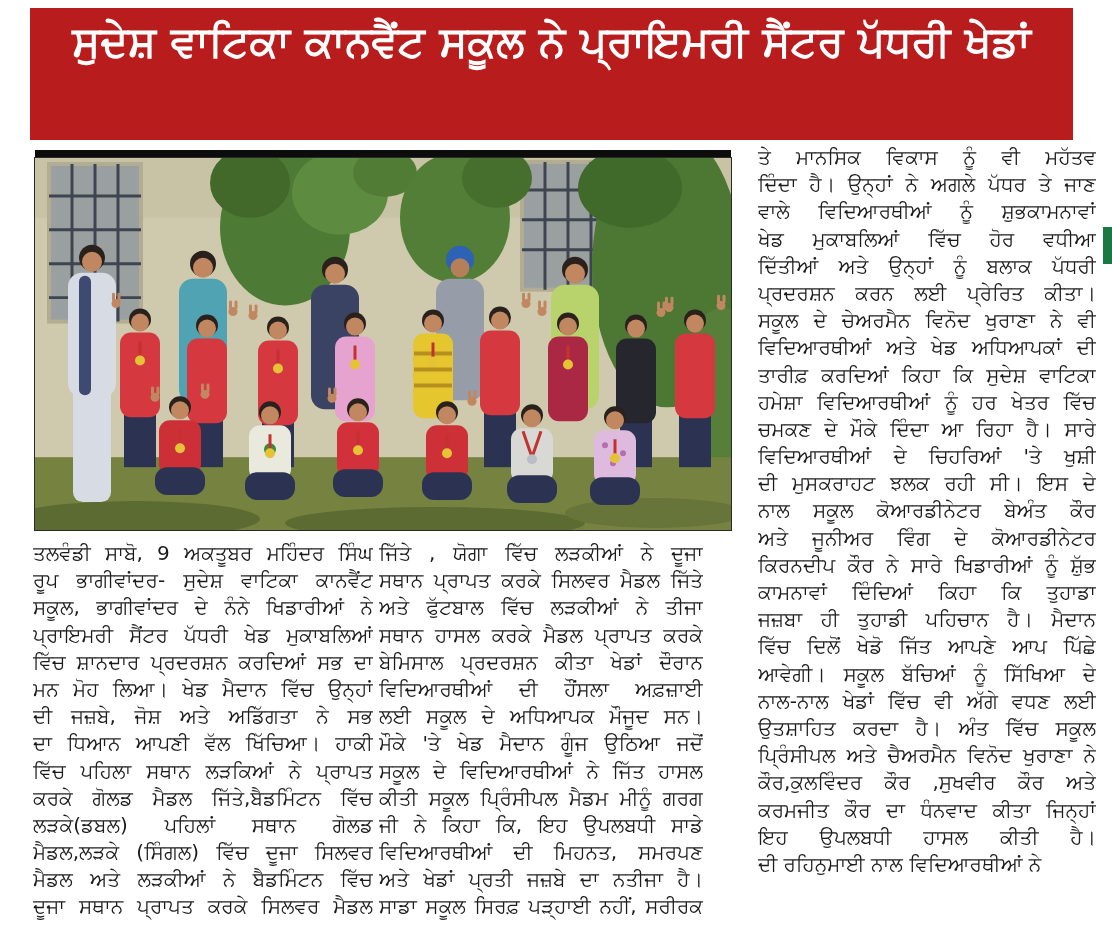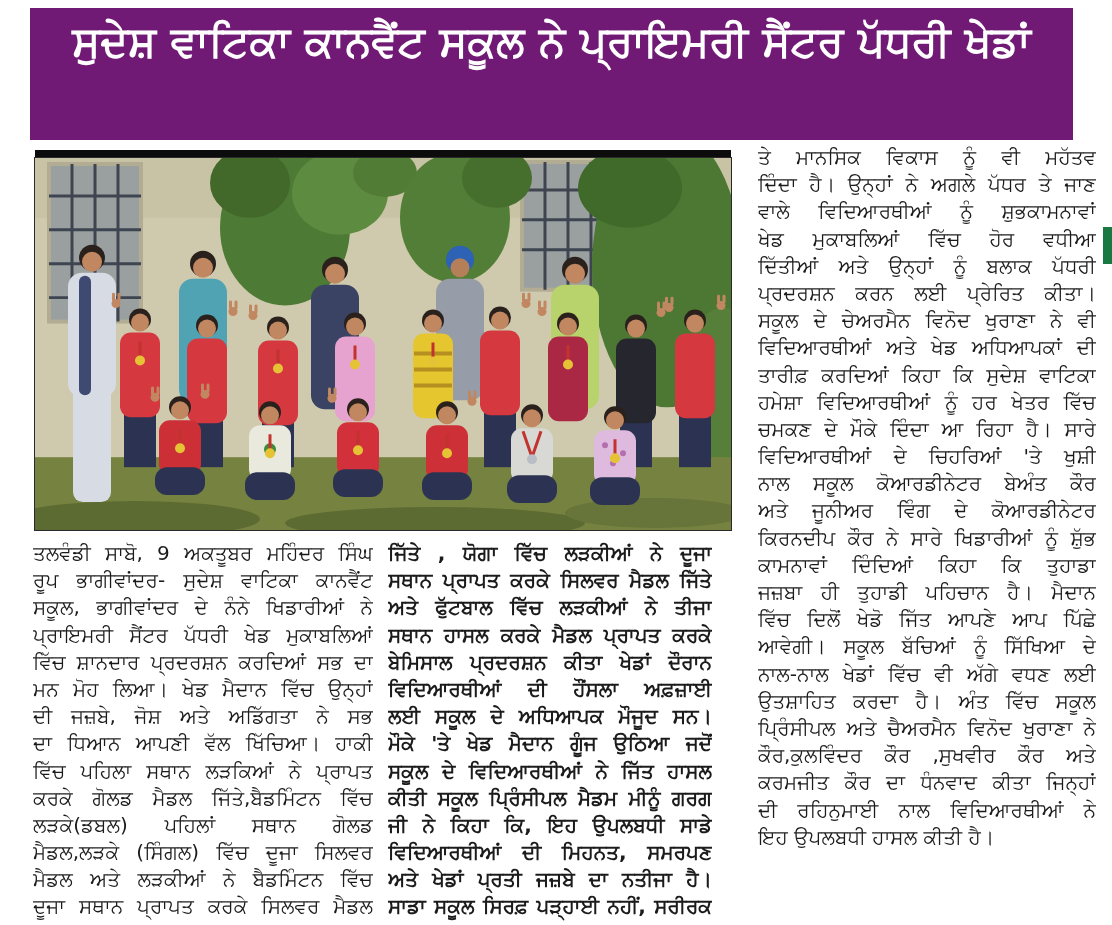--- a/index.html
+++ b/index.html
@@ -27,33 +27,33 @@
   }
   .photo svg{display:block;width:100%;height:100%;}
   .col{
     position:absolute;font-size:20px;overflow:hidden;
   }
   .tline{
     height:27.2px;line-height:27.2px;white-space:nowrap;overflow:hidden;
     text-align:justify;text-align-last:justify;
   }
   .col1{left:33px;top:540px;width:340px;height:383px;}
-  .col2{left:388px;top:540px;width:324px;height:383px;font-weight:bold;}
+  .col2{left:379px;top:540px;width:324px;height:383px;}
   .col3{left:758px;top:144px;width:338px;height:766px;}
   .col3 .tline:last-child{text-align-last:left;}
   .edge-sliver{
     position:absolute;right:0;top:227px;width:9px;height:37px;background:#1a7942;
   }
 </style>
 </head>
 <body>
 
 <div>
 
-  <div class="banner" style="background: #701a75; color: rgb(255, 255, 255);">
+  <div class="banner" style="background: #b91c1c; color: rgb(255, 255, 255);">
     <div class="banner-line first">ਸੁਦੇਸ਼ ਵਾਟਿਕਾ ਕਾਨਵੈਂਟ ਸਕੂਲ ਨੇ ਪ੍ਰਾਇਮਰੀ ਸੈਂਟਰ ਪੱਧਰੀ ਖੇਡਾਂ</div>
   </div>
 
   <div class="photo-rule"></div>
 
   <div class="photo" title="group-photo-of-schoolgirls-with-medals-and-teachers">
     <svg viewBox="0 0 696 373" preserveAspectRatio="none">
       <defs>
         <g id="adult">
           <circle cx="0" cy="0" r="13" fill="#2a211d"></circle>
@@ -230,31 +230,32 @@
       <div class="tline">ਵਾਲੇ ਵਿਦਿਆਰਥੀਆਂ ਨੂੰ ਸ਼ੁਭਕਾਮਨਾਵਾਂ</div>
       <div class="tline">ਖੇਡ ਮੁਕਾਬਲਿਆਂ ਵਿੱਚ ਹੋਰ ਵਧੀਆ</div>
       <div class="tline">ਦਿੱਤੀਆਂ ਅਤੇ ਉਨ੍ਹਾਂ ਨੂੰ ਬਲਾਕ ਪੱਧਰੀ</div>
       <div class="tline">ਪ੍ਰਦਰਸ਼ਨ ਕਰਨ ਲਈ ਪ੍ਰੇਰਿਤ ਕੀਤਾ।</div>
       <div class="tline">ਸਕੂਲ ਦੇ ਚੇਅਰਮੈਨ ਵਿਨੋਦ ਖੁਰਾਣਾ ਨੇ ਵੀ</div>
       <div class="tline">ਵਿਦਿਆਰਥੀਆਂ ਅਤੇ ਖੇਡ ਅਧਿਆਪਕਾਂ ਦੀ</div>
       <div class="tline">ਤਾਰੀਫ਼ ਕਰਦਿਆਂ ਕਿਹਾ ਕਿ ਸੁਦੇਸ਼ ਵਾਟਿਕਾ</div>
       <div class="tline">ਹਮੇਸ਼ਾ ਵਿਦਿਆਰਥੀਆਂ ਨੂੰ ਹਰ ਖੇਤਰ ਵਿੱਚ</div>
       <div class="tline">ਚਮਕਣ ਦੇ ਮੌਕੇ ਦਿੰਦਾ ਆ ਰਿਹਾ ਹੈ। ਸਾਰੇ</div>
       <div class="tline">ਵਿਦਿਆਰਥੀਆਂ ਦੇ ਚਿਹਰਿਆਂ 'ਤੇ ਖੁਸ਼ੀ</div>
+      <div class="tline">ਦੀ ਮੁਸਕਰਾਹਟ ਝਲਕ ਰਹੀ ਸੀ। ਇਸ ਦੇ</div>
       <div class="tline">ਨਾਲ ਸਕੂਲ ਕੋਆਰਡੀਨੇਟਰ ਬੇਅੰਤ ਕੌਰ</div>
       <div class="tline">ਅਤੇ ਜੂਨੀਅਰ ਵਿੰਗ ਦੇ ਕੋਆਰਡੀਨੇਟਰ</div>
       <div class="tline">ਕਿਰਨਦੀਪ ਕੌਰ ਨੇ ਸਾਰੇ ਖਿਡਾਰੀਆਂ ਨੂੰ ਸ਼ੁੱਭ</div>
       <div class="tline">ਕਾਮਨਾਵਾਂ ਦਿੰਦਿਆਂ ਕਿਹਾ ਕਿ ਤੁਹਾਡਾ</div>
       <div class="tline">ਜਜ਼ਬਾ ਹੀ ਤੁਹਾਡੀ ਪਹਿਚਾਨ ਹੈ। ਮੈਦਾਨ</div>
       <div class="tline">ਵਿੱਚ ਦਿਲੋਂ ਖੇਡੋ  ਜਿੱਤ ਆਪਣੇ ਆਪ ਪਿੱਛੇ</div>
       <div class="tline">ਆਵੇਗੀ। ਸਕੂਲ ਬੱਚਿਆਂ ਨੂੰ ਸਿੱਖਿਆ ਦੇ</div>
       <div class="tline">ਨਾਲ-ਨਾਲ ਖੇਡਾਂ ਵਿੱਚ ਵੀ ਅੱਗੇ ਵਧਣ ਲਈ</div>
       <div class="tline">ਉਤਸ਼ਾਹਿਤ ਕਰਦਾ ਹੈ। ਅੰਤ ਵਿੱਚ  ਸਕੂਲ</div>
       <div class="tline">ਪ੍ਰਿੰਸੀਪਲ ਅਤੇ ਚੈਅਰਮੈਨ ਵਿਨੋਦ ਖੁਰਾਣਾ ਨੇ</div>
       <div class="tline">ਕੌਰ,ਕੁਲਵਿੰਦਰ ਕੌਰ ,ਸੁਖਵੀਰ ਕੌਰ ਅਤੇ</div>
       <div class="tline">ਕਰਮਜੀਤ ਕੌਰ ਦਾ ਧੰਨਵਾਦ ਕੀਤਾ ਜਿਨ੍ਹਾਂ</div>
+      <div class="tline">ਇਹ ਉਪਲਬਧੀ ਹਾਸਲ ਕੀਤੀ ਹੈ।</div>
       <div class="tline">ਦੀ ਰਹਿਨੁਮਾਈ ਨਾਲ ਵਿਦਿਆਰਥੀਆਂ ਨੇ</div>
-      <div class="tline">ਇਹ ਉਪਲਬਧੀ ਹਾਸਲ ਕੀਤੀ ਹੈ।</div>
     </div>
 
   <div class="edge-sliver"></div>
 
 </div>
 
 </body></html>

